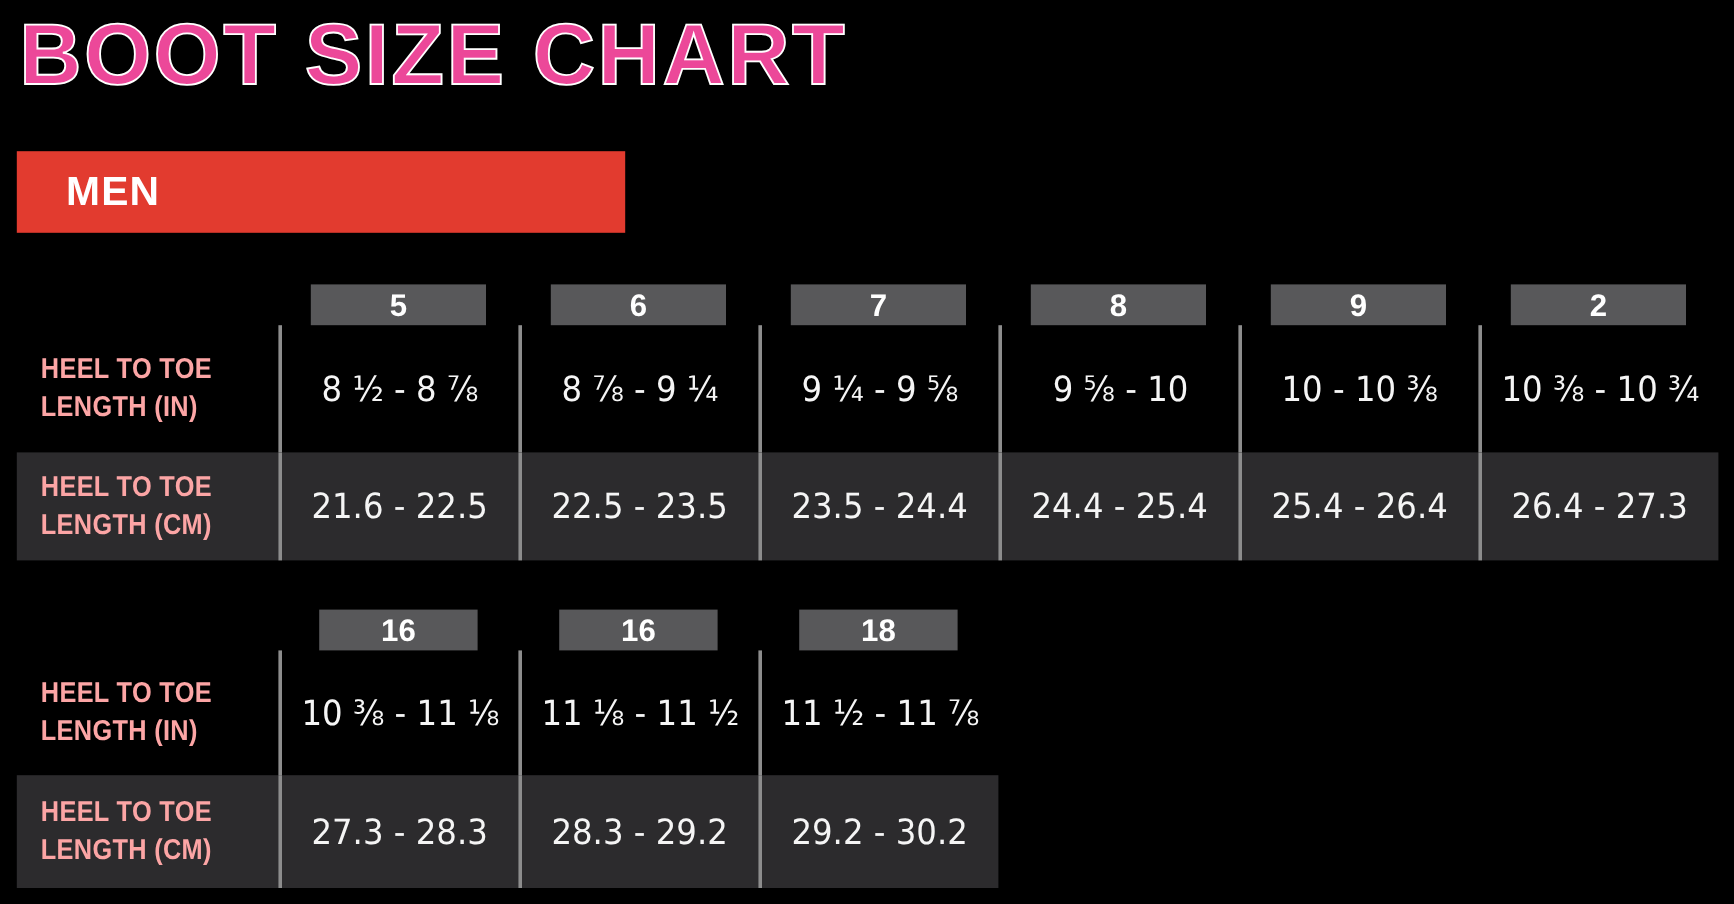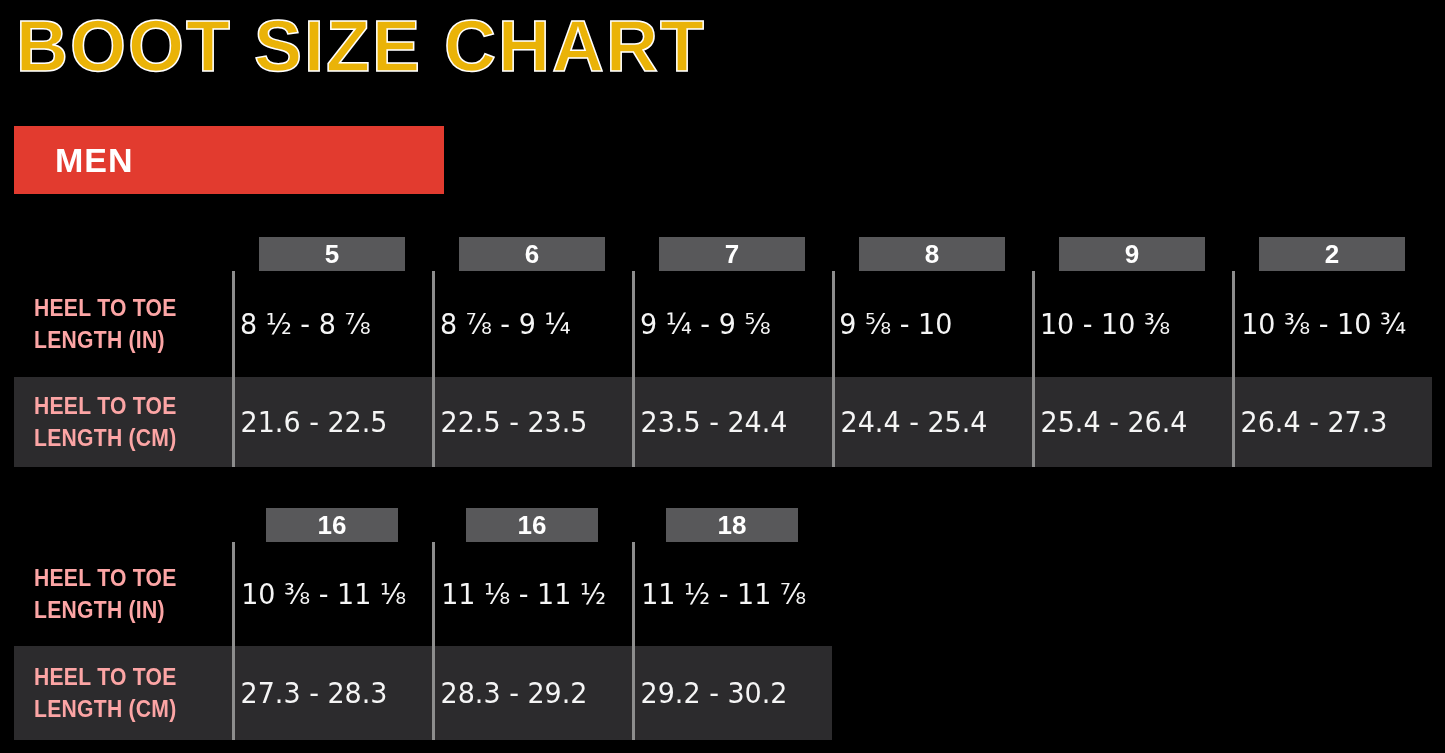--- a/index.html
+++ b/index.html
@@ -7,32 +7,32 @@
     padding: 0;
     background: #000000;
   }
   body {
     width: 1445px;
     height: 753px;
     overflow: hidden;
     font-family: "Liberation Sans", sans-serif;
   }
   .page-title {
-    color: #eab308;
+    color: #ec4899;
     font-size: 72px;
     font-weight: bold;
     line-height: 1;
     letter-spacing: 2px;
     padding: 10px 16px 0 16px;
     -webkit-text-stroke: 1.5px #ffffff;
     white-space: nowrap;
   }
   .men-banner {
     margin: 44px 0 0 14px;
-    width: 430px;
+    width: 507px;
     height: 68px;
     background: #e23b2f;
     display: flex;
     align-items: center;
     padding-left: 41px;
     box-sizing: border-box;
     color: #ffffff;
     font-size: 34px;
     font-weight: bold;
     letter-spacing: 1px;
@@ -78,21 +78,21 @@
     color: #fca5a5;
     font-size: 24px;
     font-weight: bold;
     line-height: 1.32;
     letter-spacing: 0.3px;
   }
   .vcell {
     border-left: 3px solid #8d8d8d;
     display: flex;
     align-items: center;
-    justify-content: flex-start;
+    justify-content: center;
     color: #f5f5f5;
     font-family: "DejaVu Sans", sans-serif;
     font-size: 29px;
     white-space: nowrap;
   }
   .row.cm .vcell,
   .row.cm .label-cell {
     background: #2c2b2d;
   }
   .cn {

